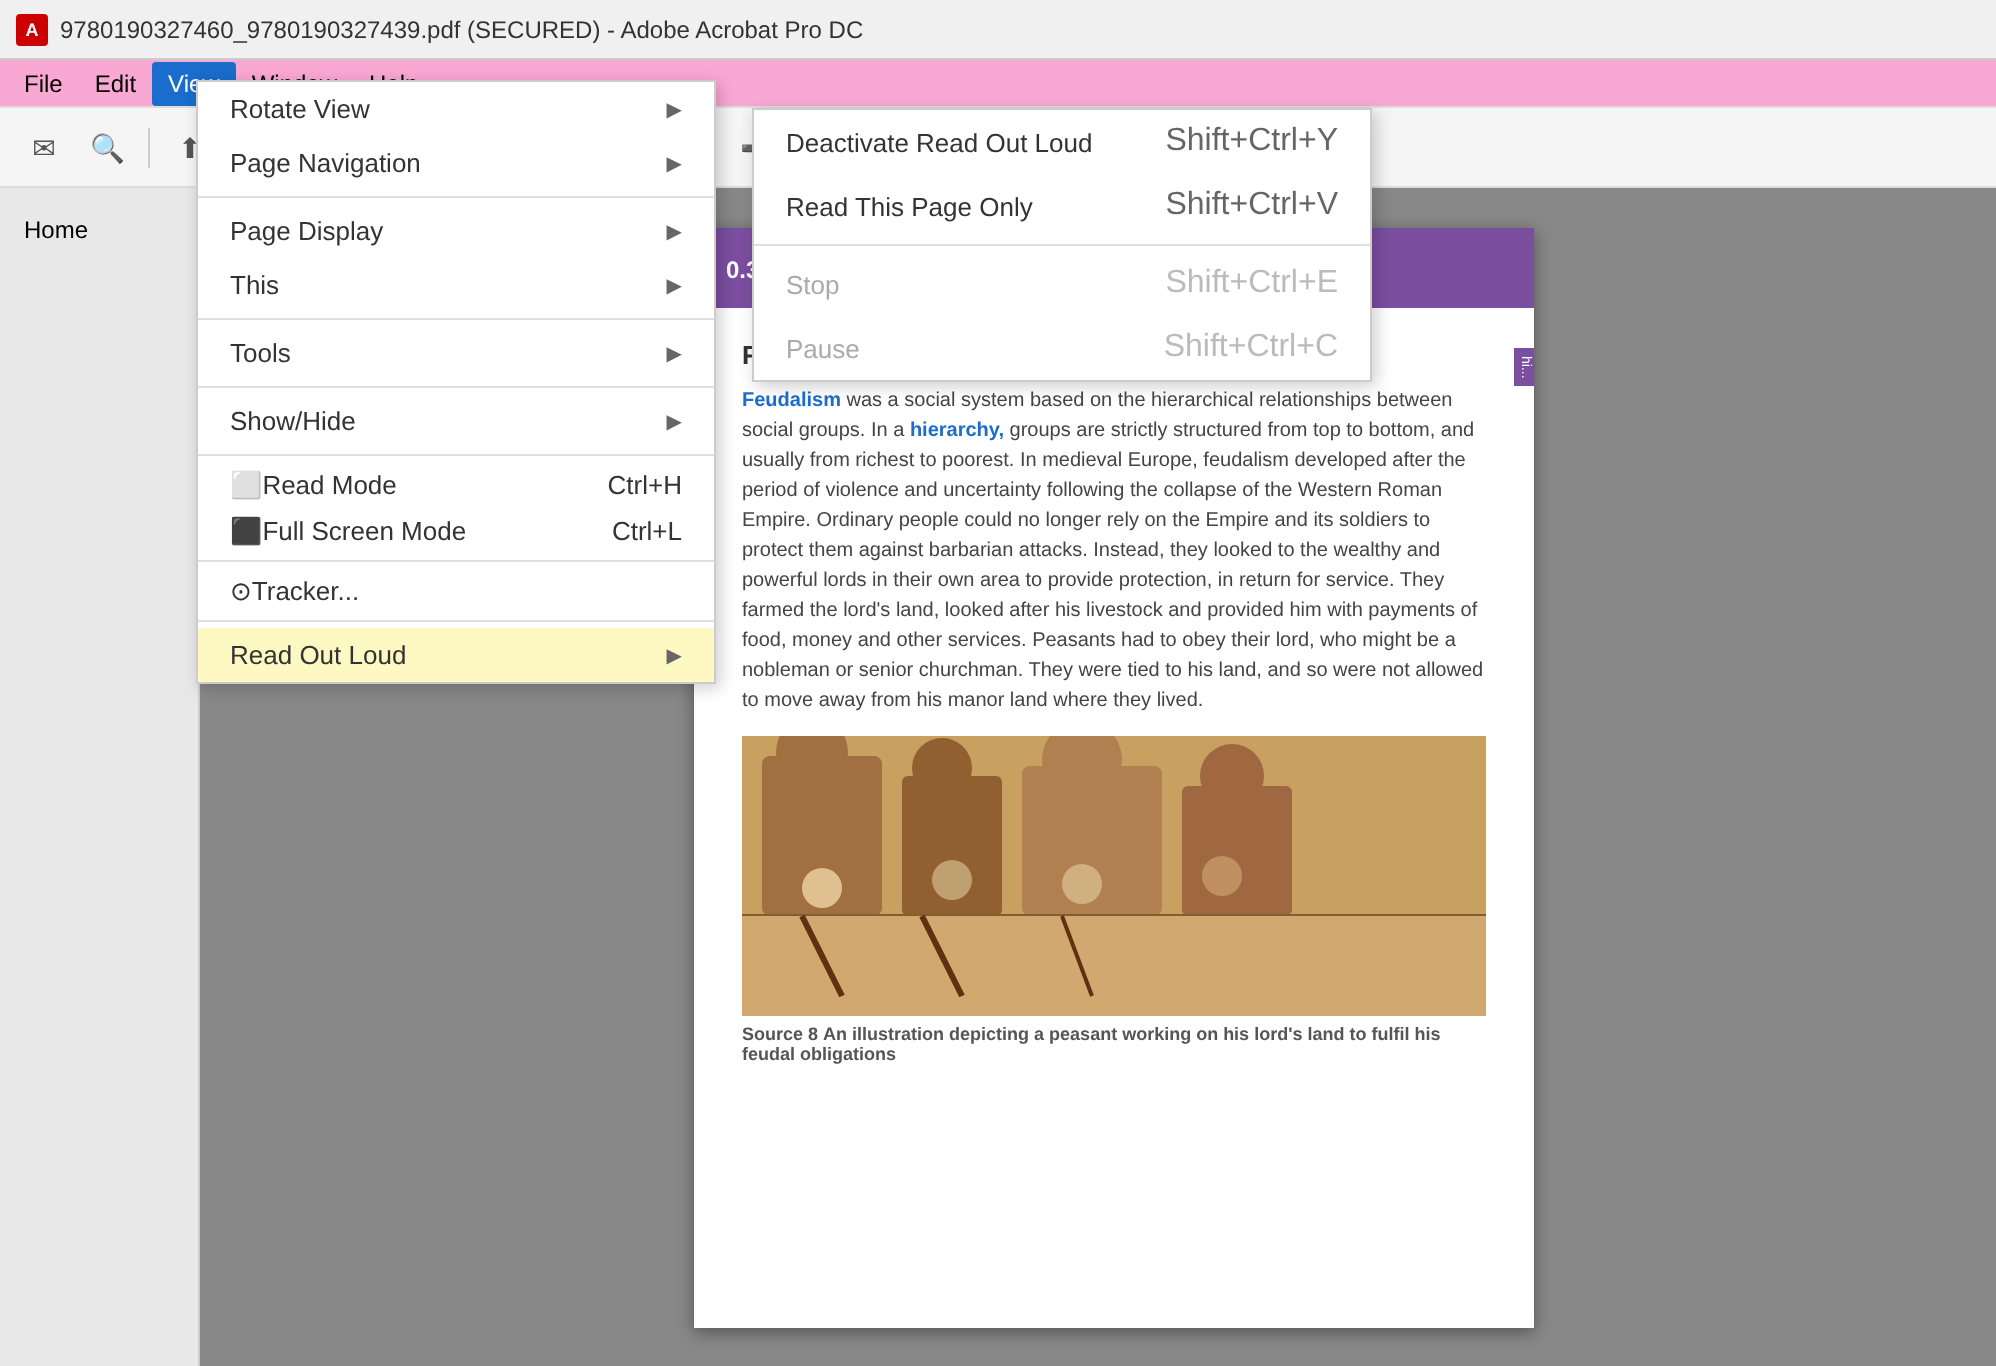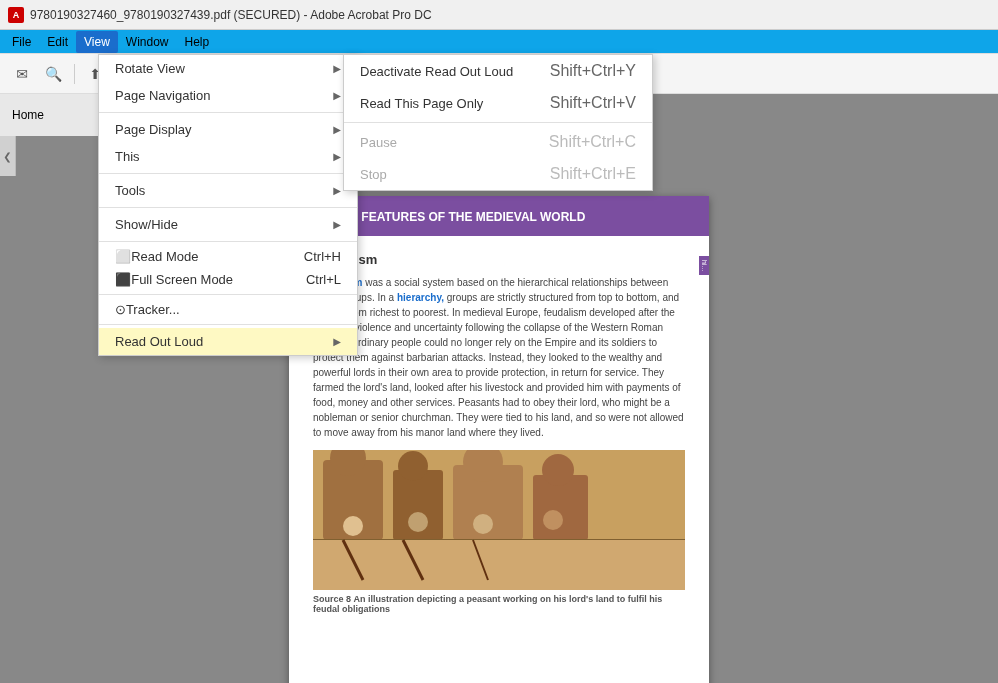--- a/index.html
+++ b/index.html
@@ -29,21 +29,21 @@
       height: 16px;
       margin-right: 6px;
       background: #cc0000;
       border-radius: 2px;
       display: flex; align-items: center; justify-content: center;
       font-size: 9px; color: white; font-weight: bold;
     }
 
     
     .menu-bar {
-      background: #0ea5e9;
+      background: #f9a8d4;
       height: 24px;
       display: flex;
       align-items: center;
       padding: 0 4px;
       border-bottom: 1px solid #ddd;
       font-size: 12px;
     }
     .menu-item {
       padding: 2px 8px;
       cursor: pointer;
@@ -87,21 +87,20 @@
       height: 24px; font-size: 12px;
       border: 1px solid #aaa; border-radius: 2px;
       padding: 0 4px; background: white;
     }
 
     
     .main-area {
       display: flex;
       height: calc(683px - 30px - 24px - 40px);
       background: #888;
-      flex-direction: column;
     }
 
     
     .sidebar {
       width: 100px;
       background: #e8e8e8;
       border-right: 1px solid #ccc;
       padding: 8px 0;
       font-size: 12px;
     }
@@ -172,21 +171,21 @@
       overflow: hidden;
     }
     .pdf-image-caption {
       font-size: 9px; color: #555; margin-top: 4px;
     }
     .pdf-image-caption span { font-weight: bold; }
 
     
     .view-menu {
       position: absolute;
-      top: 54px;
+      top: 40px;
       left: 98px;
       background: white;
       border: 1px solid #ccc;
       box-shadow: 2px 2px 8px rgba(0,0,0,0.2);
       width: 260px;
       z-index: 200;
       font-size: 13px;
     }
     .view-menu-item {
       padding: 6px 16px;
@@ -203,21 +202,21 @@
       cursor: pointer;
       display: flex;
       align-items: center;
       color: #333;
     }
 
     
     .submenu {
       position: absolute;
       top: 54px;
-      left: 343px;
+      left: 376px;
       background: white;
       border: 1px solid #ccc;
       box-shadow: 2px 2px 8px rgba(0,0,0,0.2);
       width: 310px;
       z-index: 201;
       font-size: 13px;
     }
     .submenu-item {
       padding: 7px 16px;
       cursor: pointer;
@@ -389,20 +388,20 @@
   <div class="submenu-item">
     <span>Deactivate Read Out Loud</span>
     <span class="shortcut">Shift+Ctrl+Y</span>
   </div>
   <div class="submenu-item">
     <span>Read This Page Only</span>
     <span class="shortcut">Shift+Ctrl+V</span>
   </div>
   <div class="submenu-sep"></div>
   <div class="submenu-item disabled">
+    <span>Stop</span>
+    <span class="shortcut">Shift+Ctrl+E</span>
+  </div>
+  <div class="submenu-item disabled">
     <span>Pause</span>
     <span class="shortcut">Shift+Ctrl+C</span>
   </div>
-  <div class="submenu-item disabled">
-    <span>Stop</span>
-    <span class="shortcut">Shift+Ctrl+E</span>
-  </div>
 </div>
 
 </body></html>

